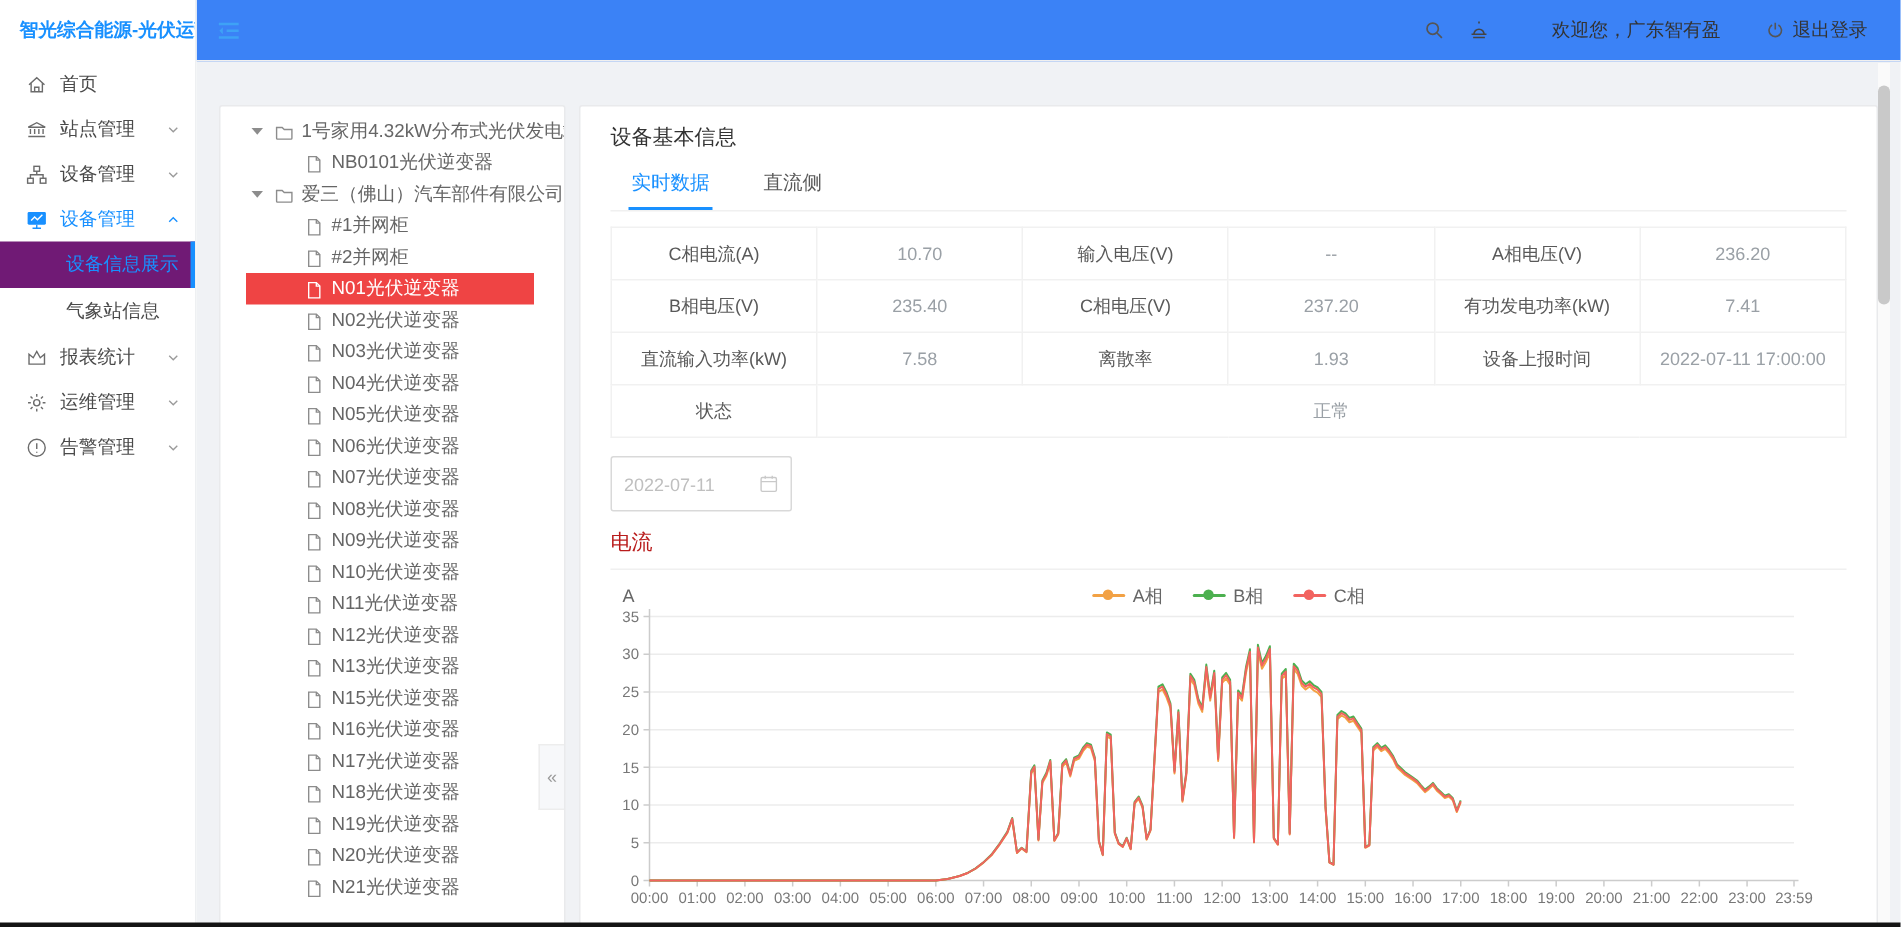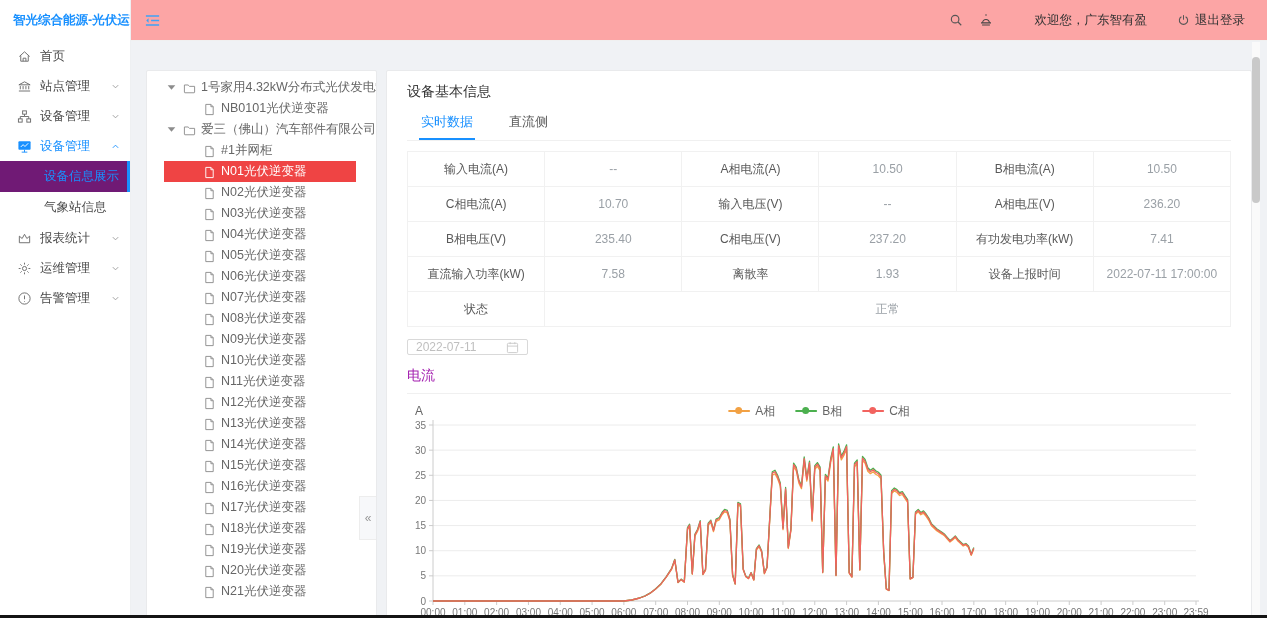--- a/index.html
+++ b/index.html
@@ -1,21 +1,21 @@
 <!DOCTYPE html>
 <html><head>
 <meta charset="utf-8">
 <style>
   * { box-sizing: border-box; margin: 0; padding: 0; }
   html,body { width:1267px; height:618px; overflow:hidden; font-family:"Liberation Sans","DejaVu Sans",sans-serif; background:#fff; }
   svg { display:block; }
   .ic svg { display:inline-block; vertical-align:middle; }
 
   
-  .topbar { position:absolute; left:131px; top:0; right:0; height:41px; background:#fca5a5; border-bottom:1px solid #f0f0f0; display:flex; align-items:center; z-index:3; }
+  .topbar { position:absolute; left:131px; top:0; right:0; height:41px; background:#3b82f6; border-bottom:1px solid #f0f0f0; display:flex; align-items:center; z-index:3; }
   .fold-btn { margin-left:13px; cursor:pointer; }
   .topbar-right { margin-left:auto; display:flex; align-items:center; padding-right:22px; }
   .tb-icon { width:30px; display:flex; justify-content:center; cursor:pointer; }
   .welcome { margin-left:34px; font-size:12.5px; color:#333; }
   .logout { margin-left:30px; display:flex; align-items:center; gap:5px; font-size:12.5px; color:#333; cursor:pointer; }
 
   
   .sidebar { position:absolute; left:0; top:0; width:131px; height:100%; background:#fff; border-right:1px solid #eef0f2; z-index:4; }
   .logo { height:40px; line-height:40px; padding-left:13px; font-size:12.5px; font-weight:bold; color:#1890ff; white-space:nowrap; overflow:hidden; }
   .menu { padding-top:1px; }
@@ -46,23 +46,23 @@
   
   .panel-card { position:absolute; left:255px; top:29px; width:866px; height:600px; background:#fff; border:1px solid #e9eaec; border-radius:2px; padding:12px 20px 0 20px; overflow:hidden; }
   .panel-title { font-size:14px; color:#333; font-weight:500; height:18px; }
   .tabs { display:flex; margin-top:6px; border-bottom:1px solid #f0f0f0; padding-left:12px; }
   .tab { font-size:13px; color:#595959; padding:6px 2px 7px; margin-right:32px; cursor:pointer; }
   .tab.active { color:#1890ff; border-bottom:2px solid #1890ff; }
   .info-table { width:100%; border-collapse:collapse; margin-top:10px; table-layout:fixed; }
   .info-table td { border:1px solid #f1f1f1; height:35px; text-align:center; font-size:12px; }
   td.lbl { color:#595959; }
   td.val { color:#9aa0a6; }
-  .date-picker { margin-top:12px; width:121px; height:16px; border:1px solid #d9d9d9; border-radius:2px; display:flex; align-items:center; justify-content:space-between; padding:0 8px; cursor:pointer; }
+  .date-picker { margin-top:12px; width:121px; height:37px; border:1px solid #d9d9d9; border-radius:2px; display:flex; align-items:center; justify-content:space-between; padding:0 8px; cursor:pointer; }
   .date-picker .dp-text { font-size:12px; color:#bfbfbf; }
-  .chart-title { margin-top:12px; font-size:14px; color:#a21caf; font-weight:500; }
+  .chart-title { margin-top:12px; font-size:14px; color:#b91c1c; font-weight:500; }
   .divider { height:1px; background:#f0f0f0; margin-top:8px; }
   .legend-row { position:relative; margin-top:8px; height:18px; display:flex; align-items:center; }
   .unit { font-size:12px; color:#666; margin-left:8px; }
   .legend { position:absolute; left:50%; transform:translateX(-50%); display:flex; gap:20px; }
   .legend-item { display:flex; align-items:center; gap:5px; cursor:pointer; }
   .lg-line { width:22px; height:2px; background:var(--c); border-radius:1px; position:relative; }
   .lg-line::after { content:""; position:absolute; left:7px; top:-2.6px; width:7px; height:7px; border-radius:50%; background:var(--c); }
   .lg-label { font-size:12px; color:#666; }
   .tk { fill:#777; font-size:10px; font-family:"Liberation Sans",sans-serif; }
 
@@ -246,20 +246,31 @@
 
         <span class="node-box">
 
           <span class="ic file-ic"><svg viewBox="0 0 14 14" width="13" height="13" fill="none" stroke="currentColor">
                 <path d="M3 1.5h5.5L11 4v8.5H3z"></path>
                 <path d="M8.5 1.5V4H11"></path>
               </svg></span>
           <span class="node-label">#1并网柜</span>
         </span>
       </div>
+        <div class="tree-row file">
+
+        <span class="node-box">
+
+          <span class="ic file-ic"><svg viewBox="0 0 14 14" width="13" height="13" fill="none" stroke="currentColor">
+                <path d="M3 1.5h5.5L11 4v8.5H3z"></path>
+                <path d="M8.5 1.5V4H11"></path>
+              </svg></span>
+          <span class="node-label">#2并网柜</span>
+        </span>
+      </div>
         <div class="tree-row file selected">
 
         <span class="node-box">
 
           <span class="ic file-ic"><svg viewBox="0 0 14 14" width="13" height="13" fill="none" stroke="currentColor">
                 <path d="M3 1.5h5.5L11 4v8.5H3z"></path>
                 <path d="M8.5 1.5V4H11"></path>
               </svg></span>
           <span class="node-label">N01光伏逆变器</span>
         </span>
@@ -387,31 +398,20 @@
       </div>
         <div class="tree-row file">
 
         <span class="node-box">
 
           <span class="ic file-ic"><svg viewBox="0 0 14 14" width="13" height="13" fill="none" stroke="currentColor">
                 <path d="M3 1.5h5.5L11 4v8.5H3z"></path>
                 <path d="M8.5 1.5V4H11"></path>
               </svg></span>
           <span class="node-label">N13光伏逆变器</span>
-        </span>
-      </div>
-        <div class="tree-row file">
-
-        <span class="node-box">
-
-          <span class="ic file-ic"><svg viewBox="0 0 14 14" width="13" height="13" fill="none" stroke="currentColor">
-                <path d="M3 1.5h5.5L11 4v8.5H3z"></path>
-                <path d="M8.5 1.5V4H11"></path>
-              </svg></span>
-          <span class="node-label">N14光伏逆变器</span>
         </span>
       </div>
         <div class="tree-row file">
 
         <span class="node-box">
 
           <span class="ic file-ic"><svg viewBox="0 0 14 14" width="13" height="13" fill="none" stroke="currentColor">
                 <path d="M3 1.5h5.5L11 4v8.5H3z"></path>
                 <path d="M8.5 1.5V4H11"></path>
               </svg></span>
@@ -491,28 +491,20 @@
   <div class="panel-card">
     <div class="panel-title">设备基本信息</div>
 
     <div class="tabs">
       <div class="tab active">实时数据</div>
       <div class="tab">直流侧</div>
     </div>
 
     <table class="info-table">
       <tbody>
-        <tr>
-          <td class="lbl">输入电流(A)</td>
-          <td class="val">--</td>
-          <td class="lbl">A相电流(A)</td>
-          <td class="val">10.50</td>
-          <td class="lbl">B相电流(A)</td>
-          <td class="val">10.50</td>
-        </tr>
         <tr>
           <td class="lbl">C相电流(A)</td>
           <td class="val">10.70</td>
           <td class="lbl">输入电压(V)</td>
           <td class="val">--</td>
           <td class="lbl">A相电压(V)</td>
           <td class="val">236.20</td>
         </tr>
         <tr>
           <td class="lbl">B相电压(V)</td>

